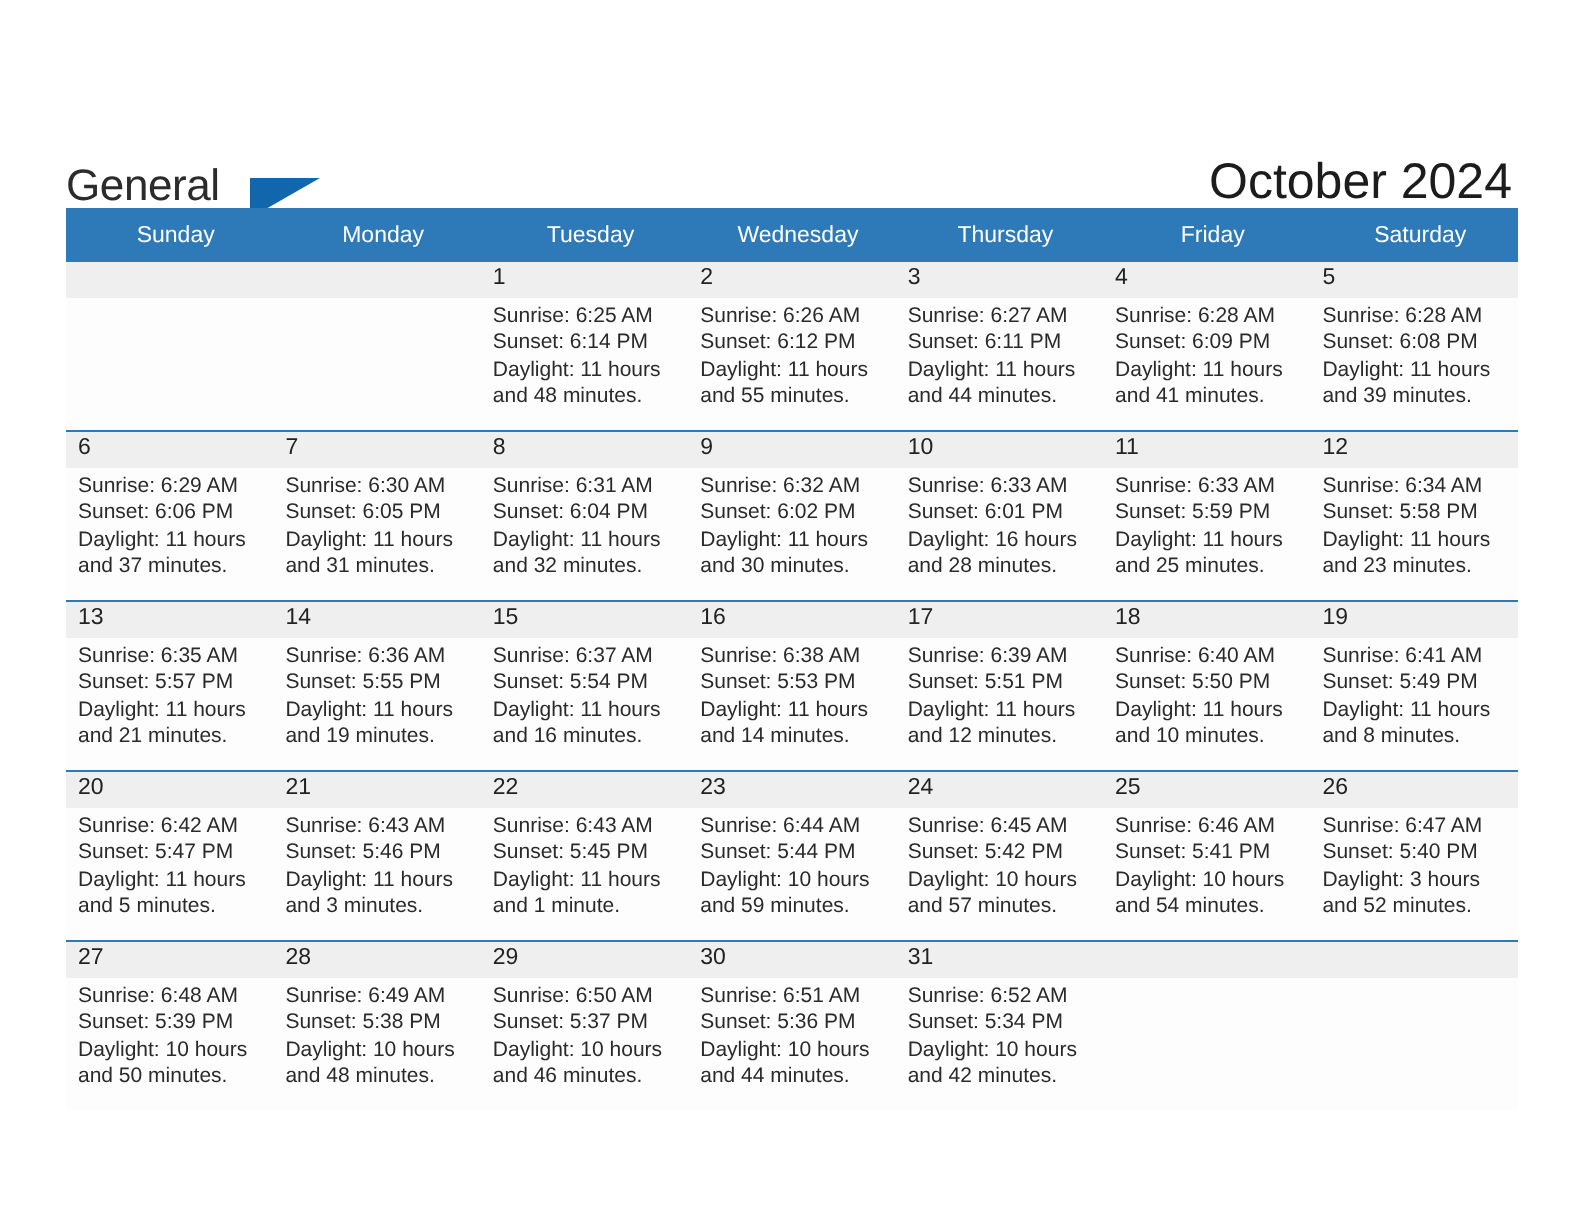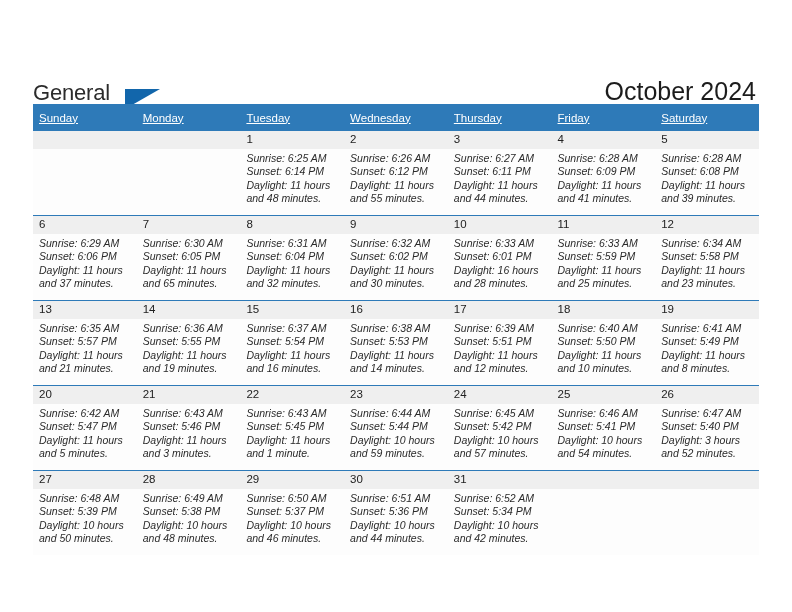--- a/index.html
+++ b/index.html
@@ -88,25 +88,24 @@
     top: 104px;
     width: 726px;
     border-collapse: collapse;
     table-layout: fixed;
   }
   .cal th {
     background: #2e7ab8;
     color: #ffffff;
     font-size: 11.5px;
     font-weight: normal;
-    text-align: left;
+    text-align: center;
     padding: 5px 0 5px 6px;
     height: 17px;
     border: none;
-    text-decoration: underline;
   }
   .cal td {
     width: 103.7px;
     height: 84px;
     vertical-align: top;
     padding: 0;
     border: none;
     border-top: 1px solid #2e7ab8;
     background: #fdfdfd;
   }
@@ -122,21 +121,20 @@
     line-height: 13px;
   }
   .daynum.empty {
     color: transparent;
   }
   .info {
     padding: 3px 5px 0 6px;
     font-size: 10.5px;
     line-height: 13.4px;
     color: #2a2a2a;
-    font-style: italic;
   }
   .info div {
     white-space: nowrap;
   }
   .info .daylight {
     white-space: normal;
   }
   .cell-empty .info { visibility: hidden; }
 </style>
 </head>
@@ -236,21 +234,21 @@
             <div>Sunrise: 6:29 AM</div>
             <div>Sunset: 6:06 PM</div>
             <div class="daylight">Daylight: 11 hours and 37 minutes.</div>
           </div>
         </td>
         <td>
           <div class="daynum">7</div>
           <div class="info">
             <div>Sunrise: 6:30 AM</div>
             <div>Sunset: 6:05 PM</div>
-            <div class="daylight">Daylight: 11 hours and 65 minutes.</div>
+            <div class="daylight">Daylight: 11 hours and 31 minutes.</div>
           </div>
         </td>
         <td>
           <div class="daynum">8</div>
           <div class="info">
             <div>Sunrise: 6:31 AM</div>
             <div>Sunset: 6:04 PM</div>
             <div class="daylight">Daylight: 11 hours and 32 minutes.</div>
           </div>
         </td>

